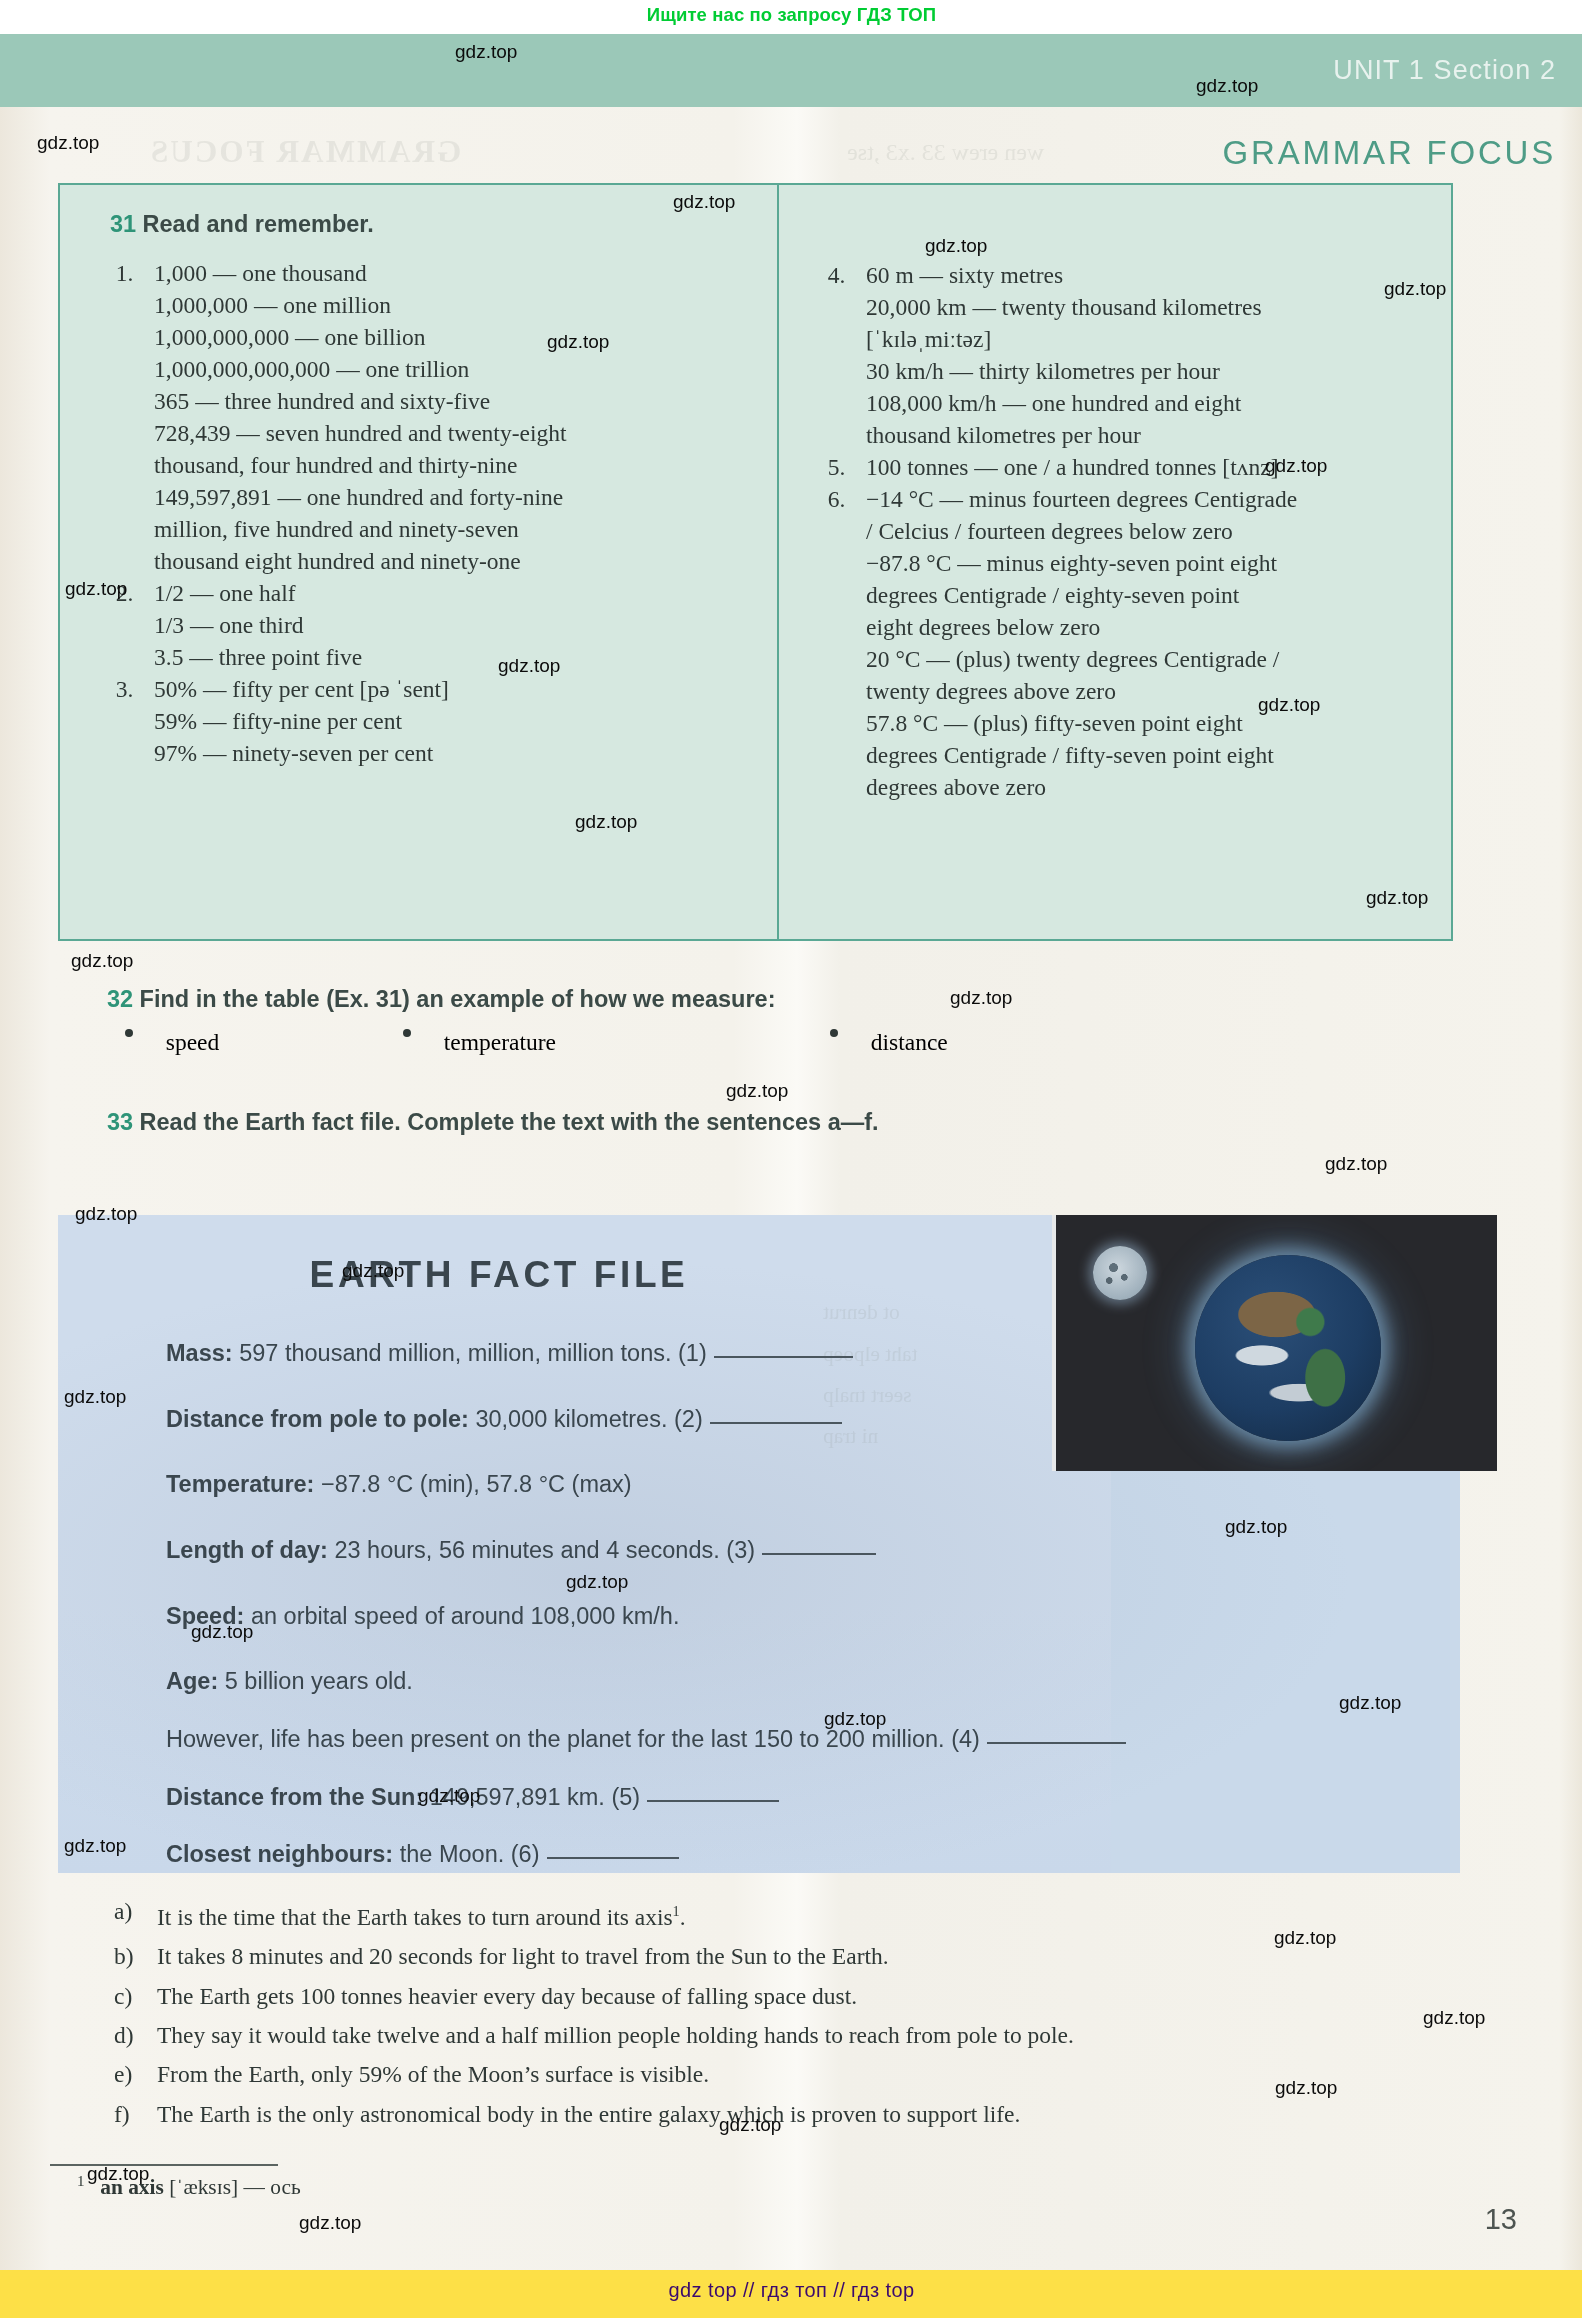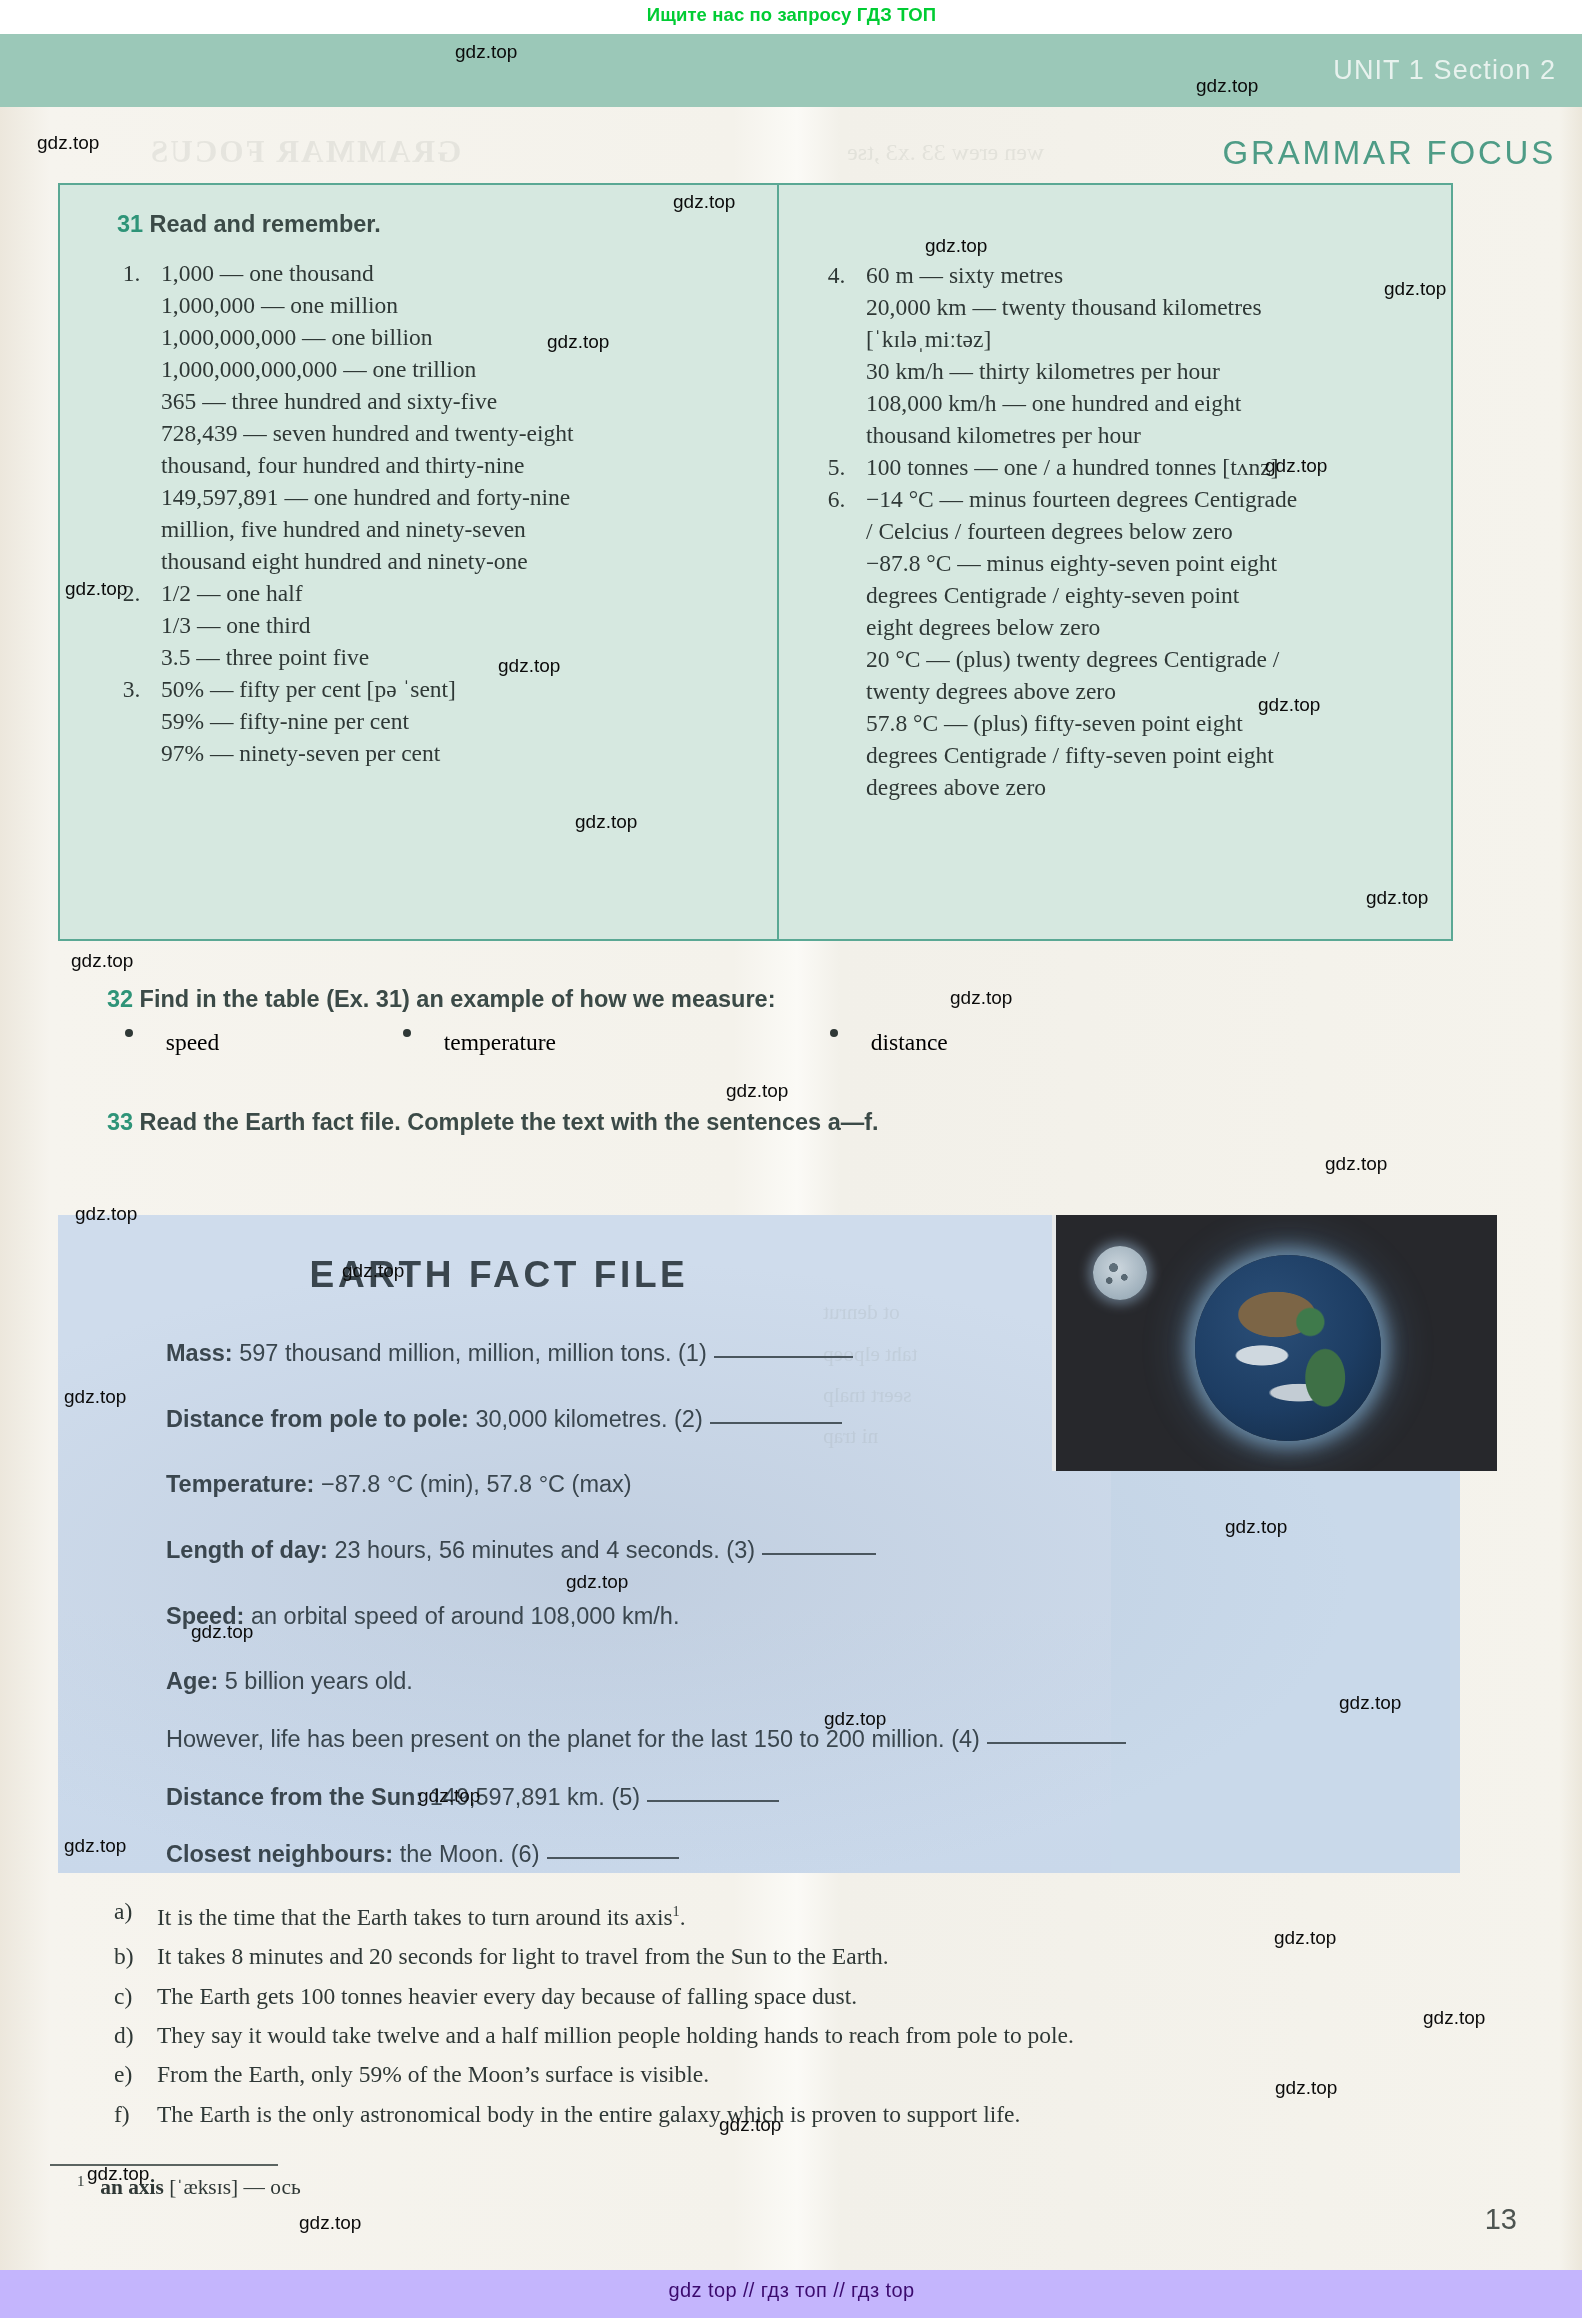--- a/index.html
+++ b/index.html
@@ -65,21 +65,21 @@
     position:absolute;left:58px;top:149px;width:1395px;height:758px;
     background:#d6e8e0;
     border:2.1px solid #5aa894;
     box-sizing:border-box;
   }
   #grammar-divider{
     position:absolute;left:717px;top:0;width:2.1px;height:100%;
     background:#5aa894;
   }
   .gcol{position:absolute;top:0;box-sizing:border-box;}
-  #gcol-left{left:7px;width:717px;padding:26px 21.4px 0 50px;}
+  #gcol-left{left:0;width:717px;padding:26px 21.4px 0 50px;}
   #gcol-right{left:719px;width:673px;padding:26px 18.5px 0 43px;}
 
   .ex-head{
     font-family:"Liberation Sans", sans-serif;
     font-size:23.5px;font-weight:700;color:#3b4a47;
     margin-bottom:18.5px;
   }
   .ex-head .num{color:#2e9478;font-weight:700;margin-right:6.4px;}
 
   .num-list{list-style:none;margin:0;padding:0;}
@@ -209,21 +209,21 @@
 
   
   #page-number{
     position:absolute;right:66px;top:2169px;
     font-family:"Liberation Sans", sans-serif;font-size:29px;color:#4d5450;
   }
 
   
   #footer{
     position:absolute;left:0;top:2270px;width:1583px;height:48px;
-    background:#c4b5fd;text-align:center;
+    background:#fde047;text-align:center;
   }
   #footer-text{
     display:inline-block;margin-top:8.5px;
     color:#3b0a6e;font-size:20px;font-weight:400;letter-spacing:0.4px;
     font-family:"Liberation Sans", sans-serif;
   }
 
   
   .wm{
     position:absolute;color:#0b0b0b;font-size:19px;font-weight:400;

